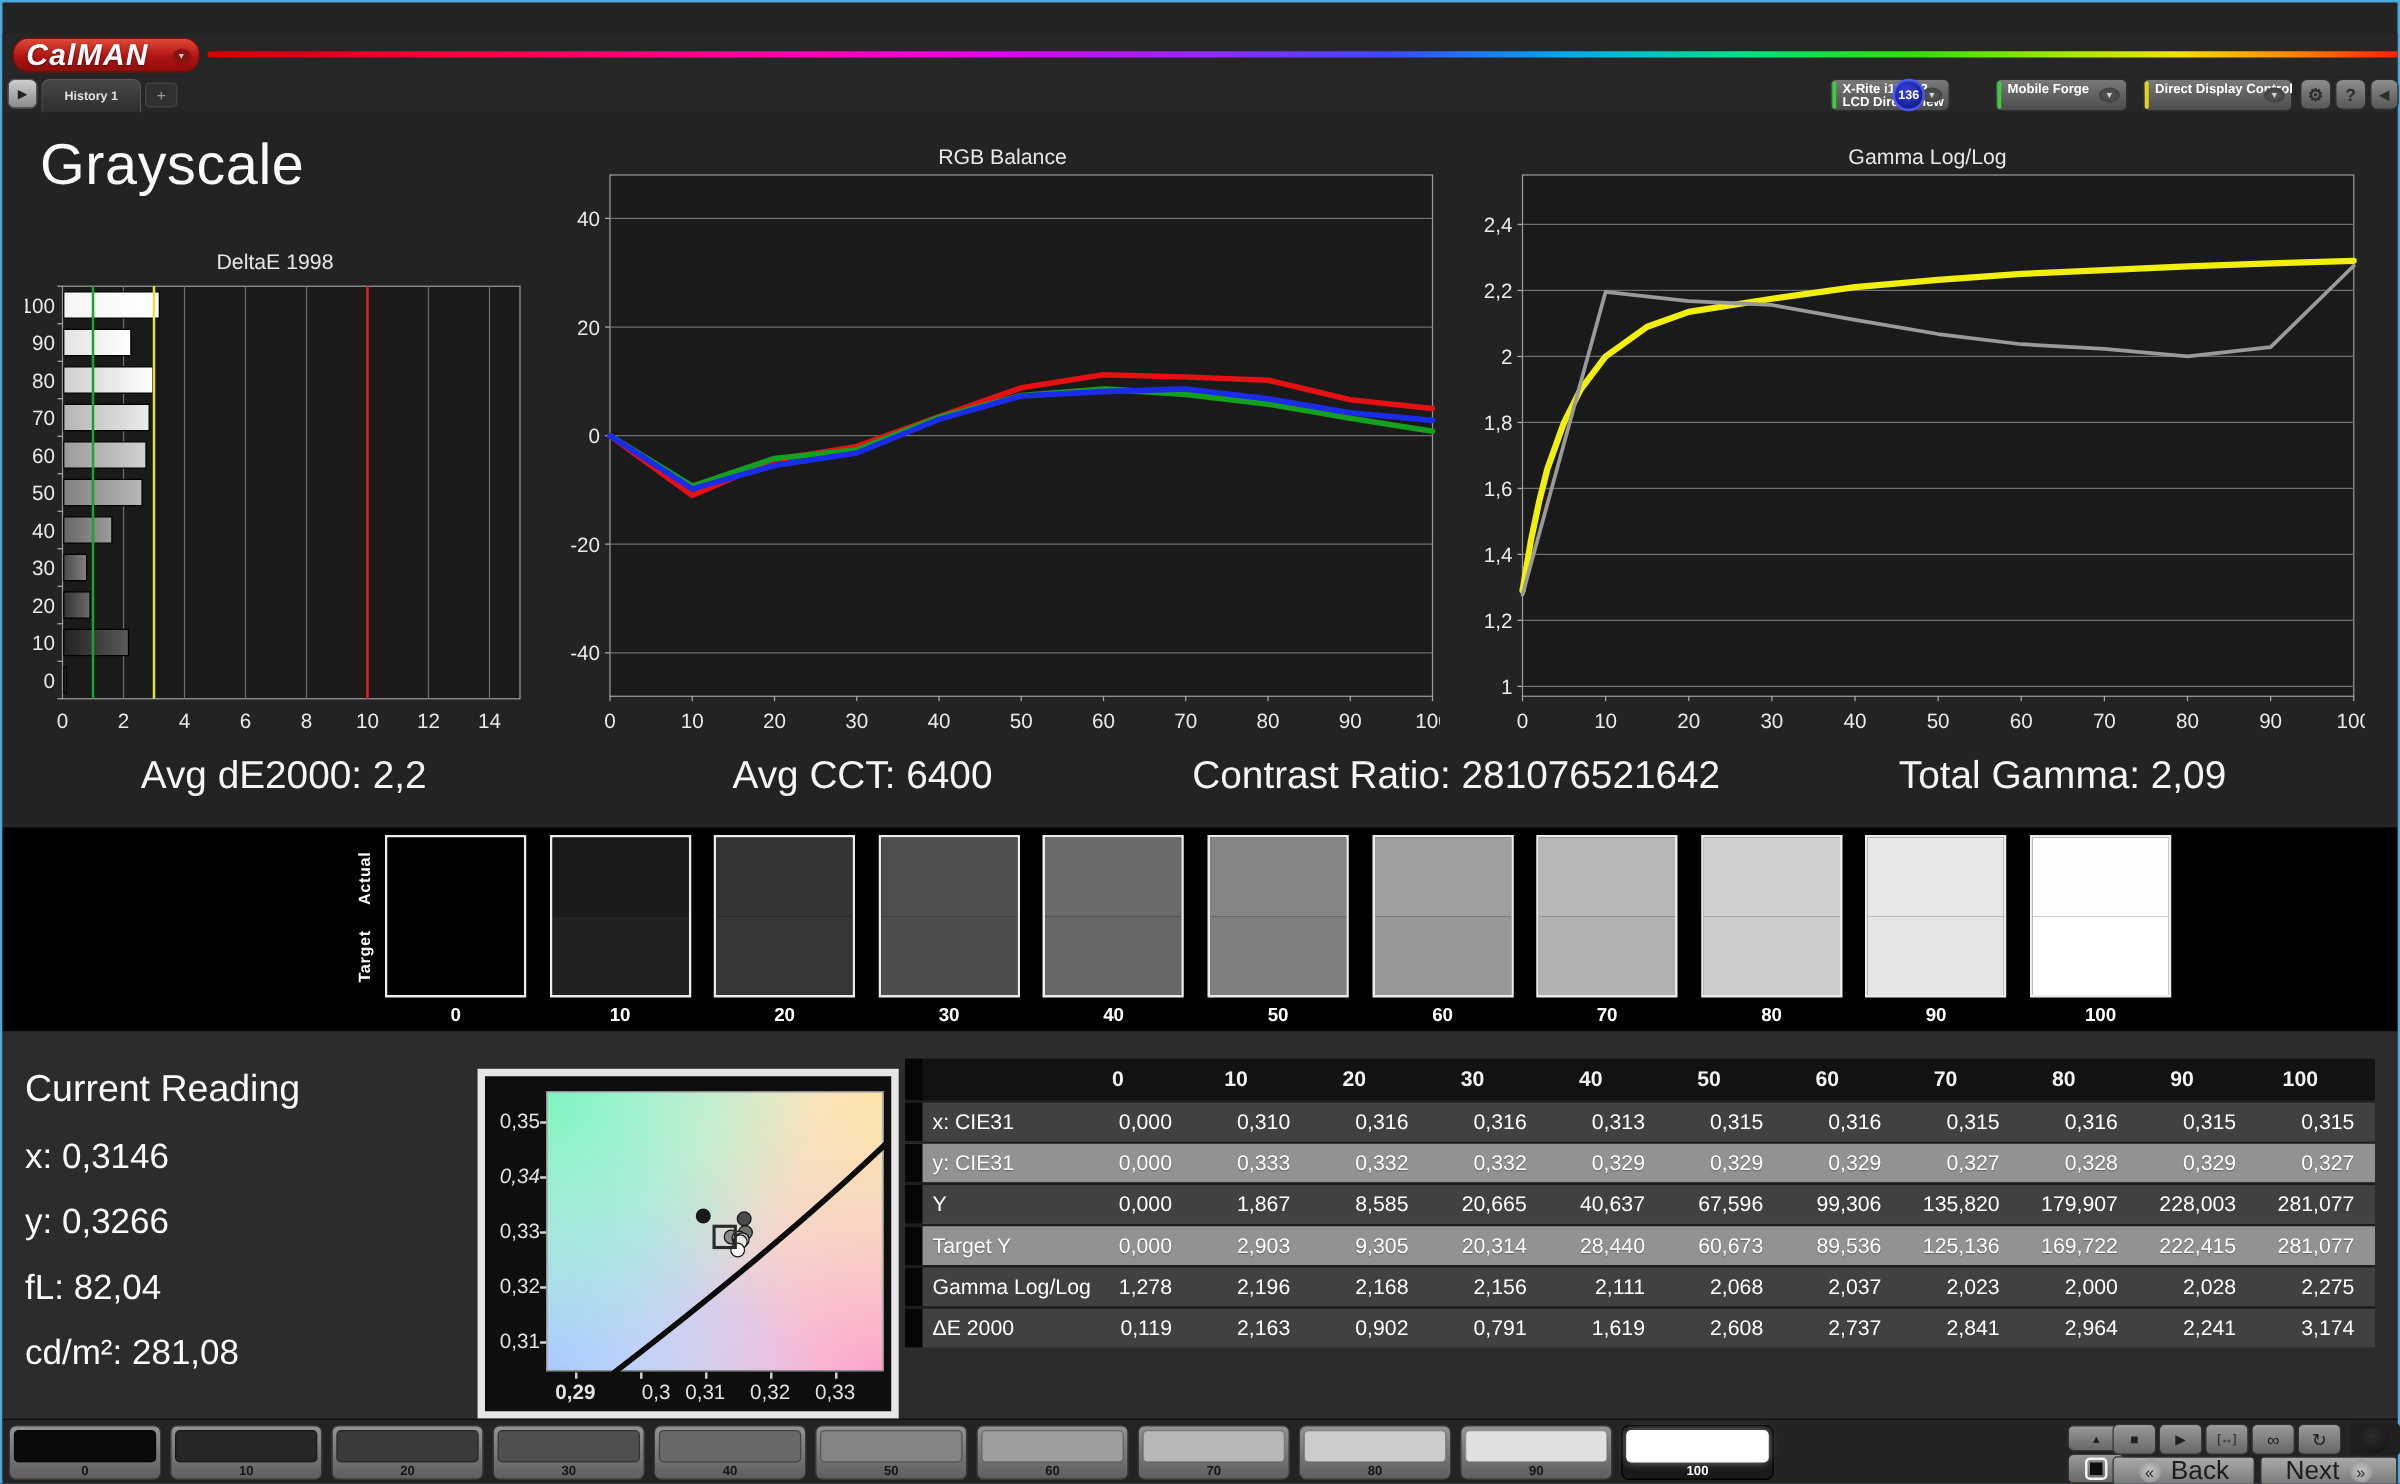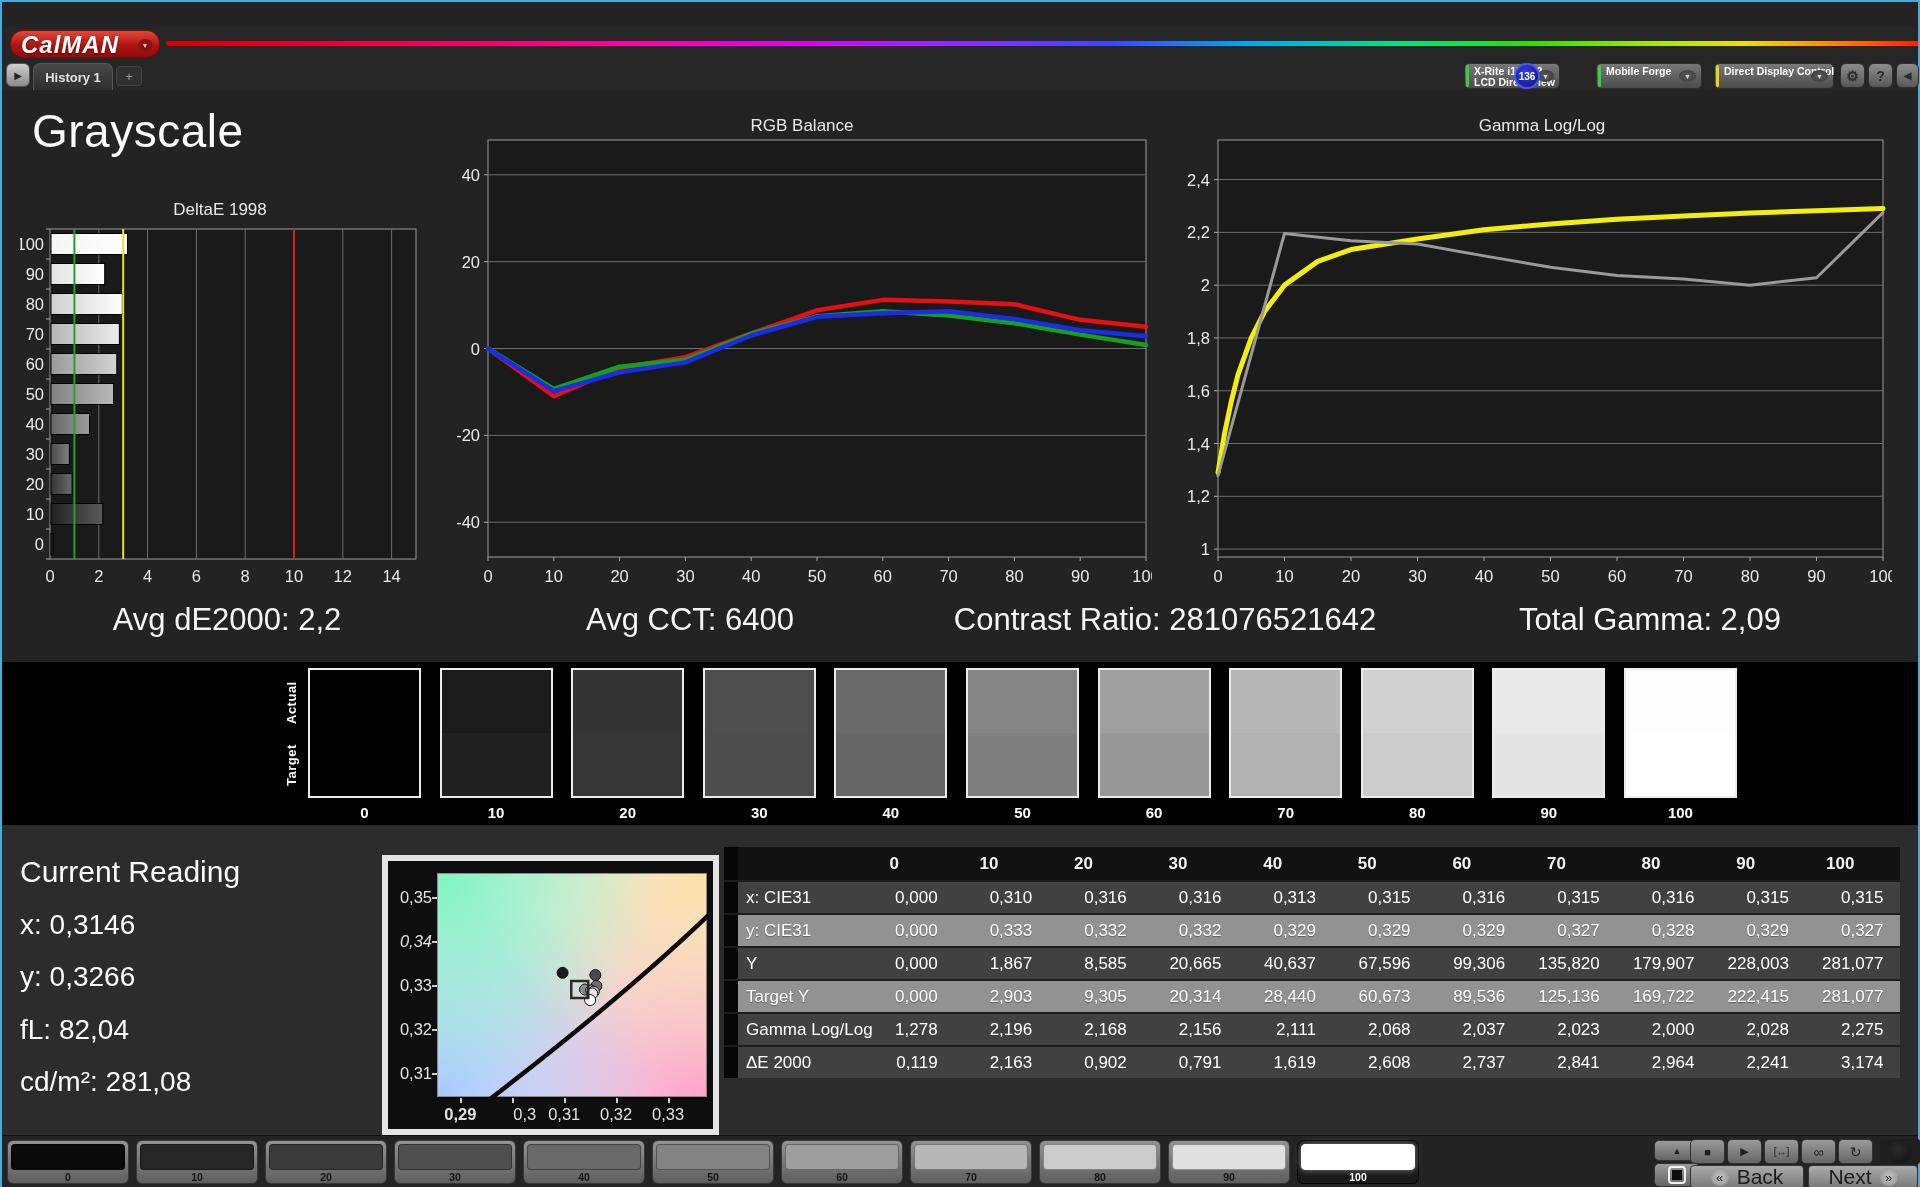--- a/index.html
+++ b/index.html
@@ -28,21 +28,21 @@
     background:linear-gradient(90deg,#d50000 0%,#f10045 12%,#ff00a6 26%,#e100f0 36%,#8d2bff 46%,
       #3b48ff 54%,#00a8f0 62%,#00e08a 70%,#30e000 78%,#a8e800 85%,#f0e000 90%,#ff8800 95%,#ff1e00 100%)}
 
   
   #tabbar{position:absolute;left:0;top:59px;right:0;height:29px;background:#262626}
   #tab-prev{position:absolute;left:4px;top:2px;width:24px;height:24px;border-radius:6px;
     background:linear-gradient(#cfcfcf,#8a8a8a);border:1px solid #555;color:#222;font-size:10px;
     display:flex;align-items:center;justify-content:center}
   #tab-history{position:absolute;left:31px;top:2px;width:80px;height:27px;border-radius:7px 7px 0 0;
     background:linear-gradient(#474747,#2e2e2e);border:1px solid #565656;border-bottom:none;
-    color:#e2e2e2;font-size:13px;font-weight:bold;display:flex;align-items:center;justify-content:center}
+    color:#e2e2e2;font-size:10px;font-weight:bold;display:flex;align-items:center;justify-content:center}
   #tab-add{position:absolute;left:114px;top:5px;width:26px;height:20px;border-radius:4px;background:#303030;
     border:1px solid #454545;color:#999;font-size:13px;display:flex;align-items:center;justify-content:center}
 
   .meter{position:absolute;top:2px;height:26px;background:linear-gradient(#787878,#4c4c4c);
     border-radius:5px;border:1px solid #2e2e2e;color:#fff}
   .meter .accent{position:absolute;left:1px;top:1px;bottom:1px;width:3px;border-radius:2px}
   .meter .lines{position:absolute;left:9px;top:2px;font-size:10.5px;font-weight:bold;line-height:11px;white-space:nowrap}
   .meter .chev{position:absolute;right:5px;top:50%;transform:translateY(-50%);width:17px;height:12px;
     border-radius:50%;background:radial-gradient(#5a5a5a,#383838);color:#d8d8d8;font-size:7px;
     display:flex;align-items:center;justify-content:center}

